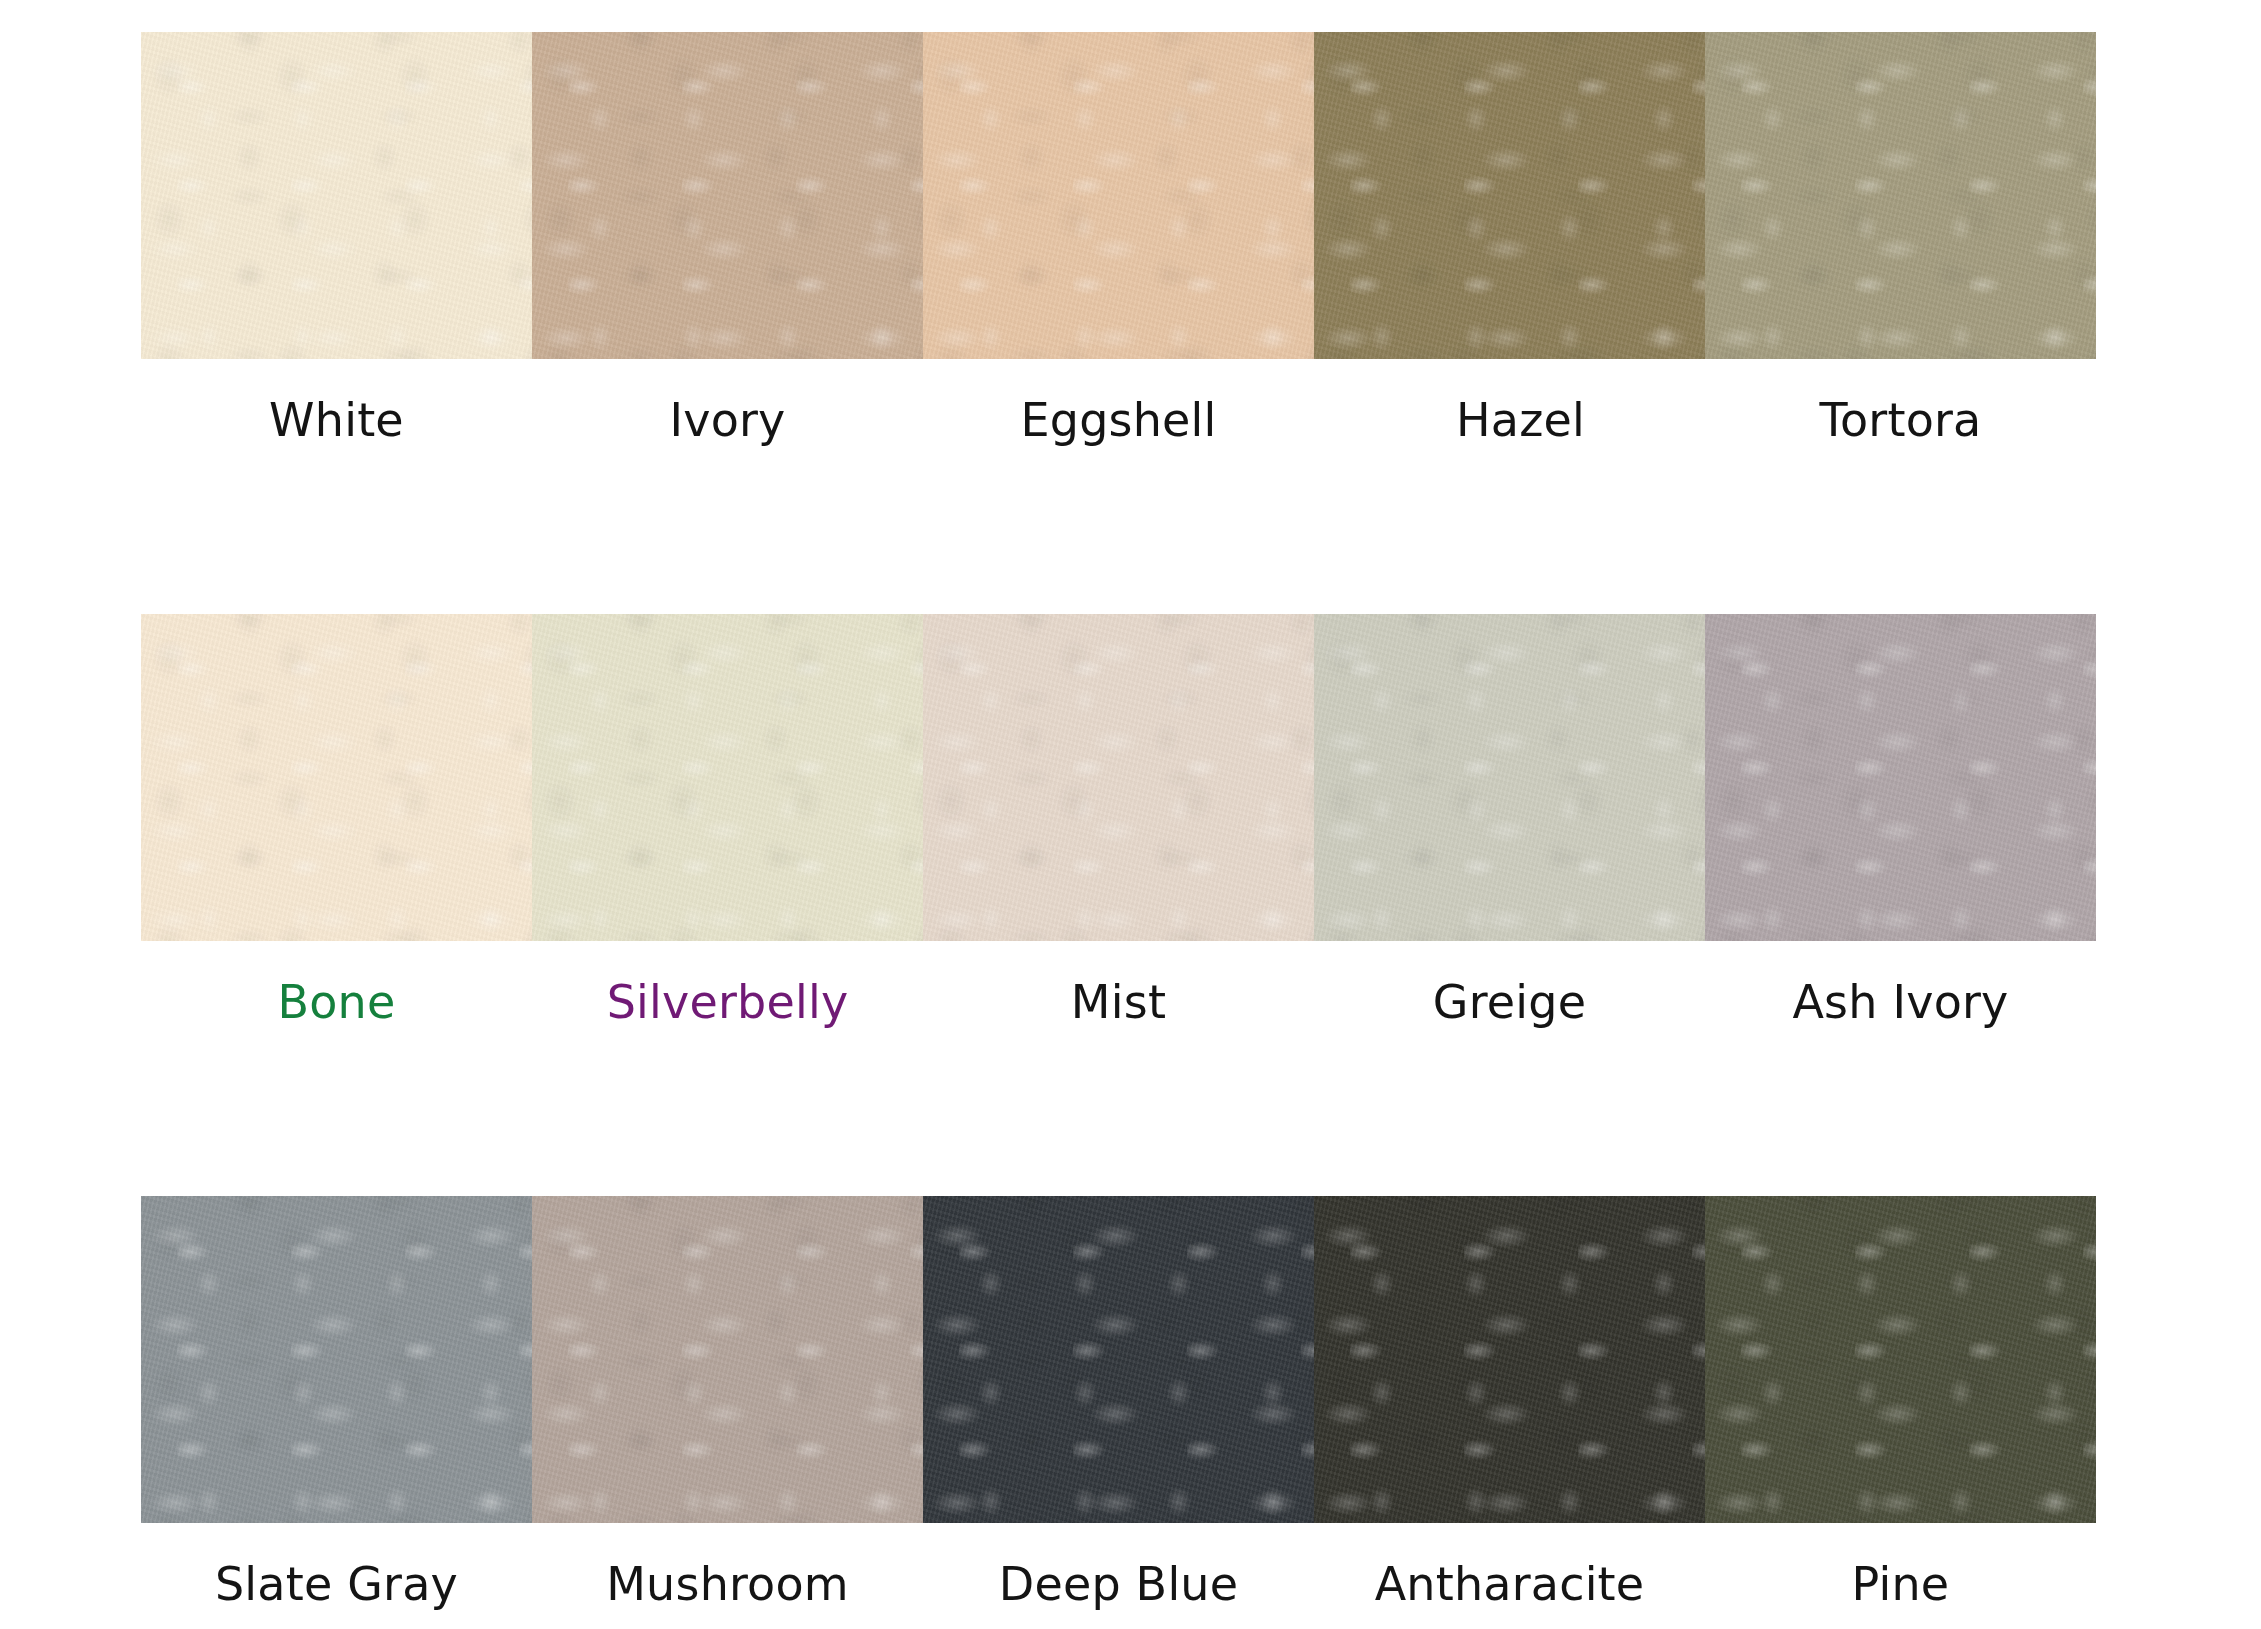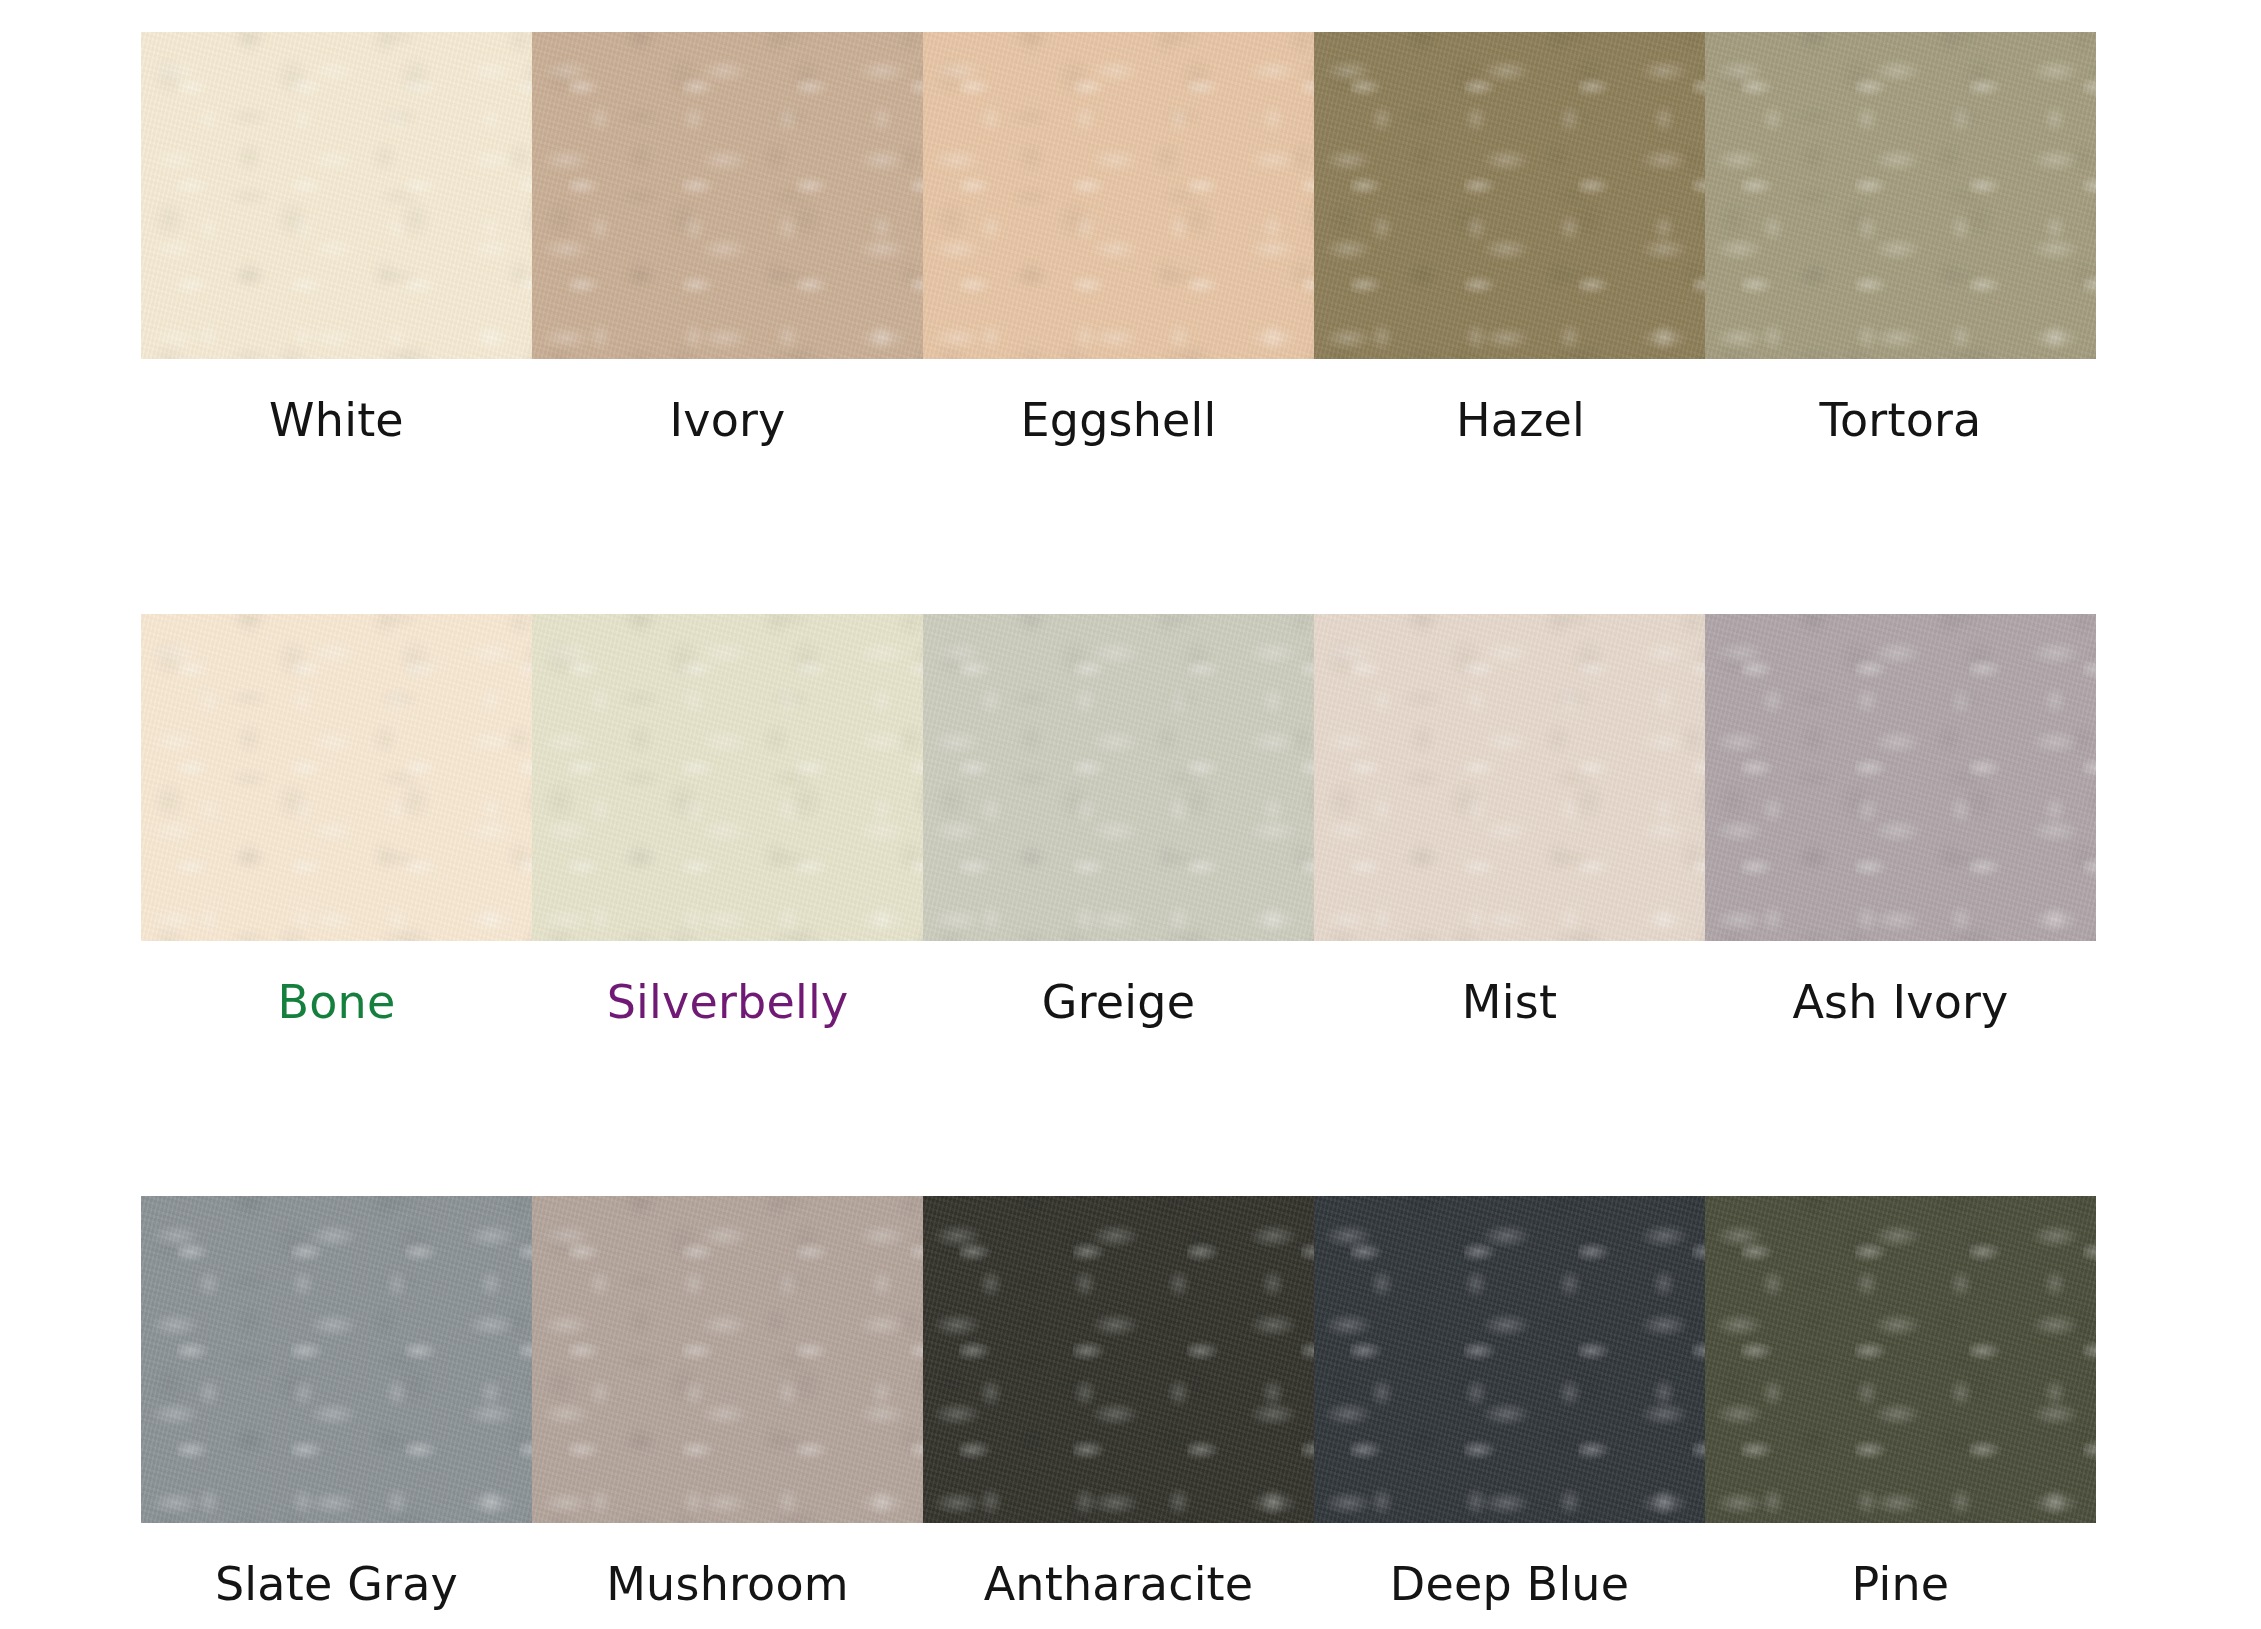--- a/index.html
+++ b/index.html
@@ -123,51 +123,51 @@
   <div class="swatch-row">
     <div class="swatch-cell">
       <div class="swatch-chip" style="background-color: rgb(247, 232, 210);"></div>
       <div class="swatch-label" style="color: #15803d;">Bone</div>
     </div>
     <div class="swatch-cell">
       <div class="swatch-chip" style="background-color: rgb(230, 227, 203);"></div>
       <div class="swatch-label" style="color: #701a75;">Silverbelly</div>
     </div>
     <div class="swatch-cell">
+      <div class="swatch-chip" style="background-color: rgb(230, 216, 203);"></div>
+      <div class="swatch-label" style="color: rgb(20, 20, 20);">Mist</div>
+    </div>
+    <div class="swatch-cell">
       <div class="swatch-chip" style="background-color: rgb(204, 204, 190);"></div>
       <div class="swatch-label" style="color: rgb(20, 20, 20);">Greige</div>
-    </div>
-    <div class="swatch-cell">
-      <div class="swatch-chip" style="background-color: rgb(230, 216, 203);"></div>
-      <div class="swatch-label" style="color: rgb(20, 20, 20);">Mist</div>
     </div>
     <div class="swatch-cell">
       <div class="swatch-chip" style="background-color: rgb(175, 165, 168);"></div>
       <div class="swatch-label" style="color: rgb(20, 20, 20);">Ash Ivory</div>
     </div>
   </div>
 
   <div class="row-gap-2"></div>
 
   <div class="swatch-row">
     <div class="swatch-cell">
       <div class="swatch-chip" style="background-color: rgb(139, 146, 150);"></div>
       <div class="swatch-label" style="color: rgb(20, 20, 20);">Slate Gray</div>
     </div>
     <div class="swatch-cell">
       <div class="swatch-chip" style="background-color: rgb(179, 164, 155);"></div>
       <div class="swatch-label" style="color: rgb(20, 20, 20);">Mushroom</div>
     </div>
     <div class="swatch-cell">
+      <div class="swatch-chip" style="background-color: rgb(49, 54, 59);"></div>
+      <div class="swatch-label" style="color: rgb(20, 20, 20);">Deep Blue</div>
+    </div>
+    <div class="swatch-cell">
       <div class="swatch-chip" style="background-color: rgb(51, 51, 44);"></div>
       <div class="swatch-label" style="color: rgb(20, 20, 20);">Antharacite</div>
-    </div>
-    <div class="swatch-cell">
-      <div class="swatch-chip" style="background-color: rgb(49, 54, 59);"></div>
-      <div class="swatch-label" style="color: rgb(20, 20, 20);">Deep Blue</div>
     </div>
     <div class="swatch-cell">
       <div class="swatch-chip" style="background-color: rgb(74, 77, 58);"></div>
       <div class="swatch-label" style="color: rgb(20, 20, 20);">Pine</div>
     </div>
   </div>
 
 </div>
 
 

